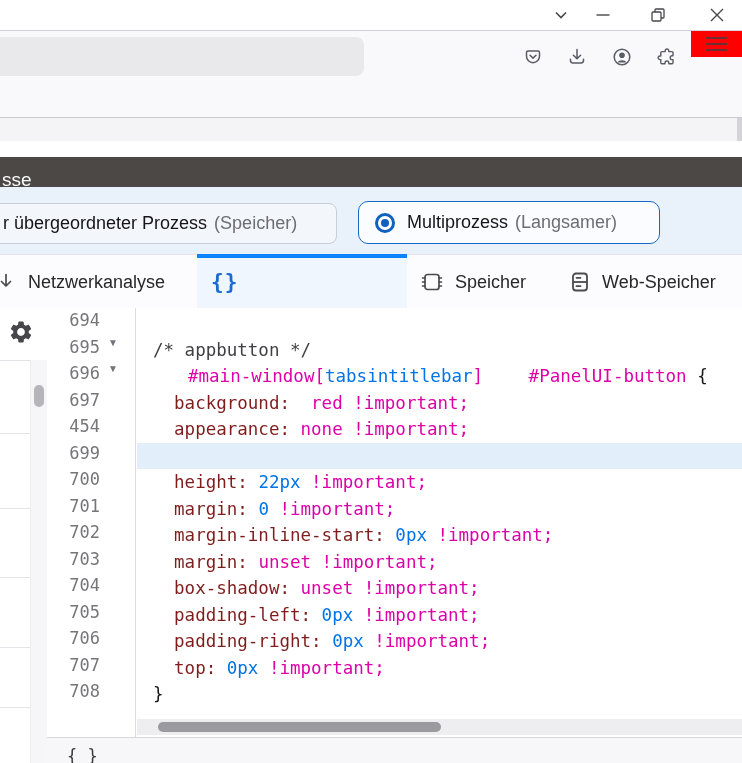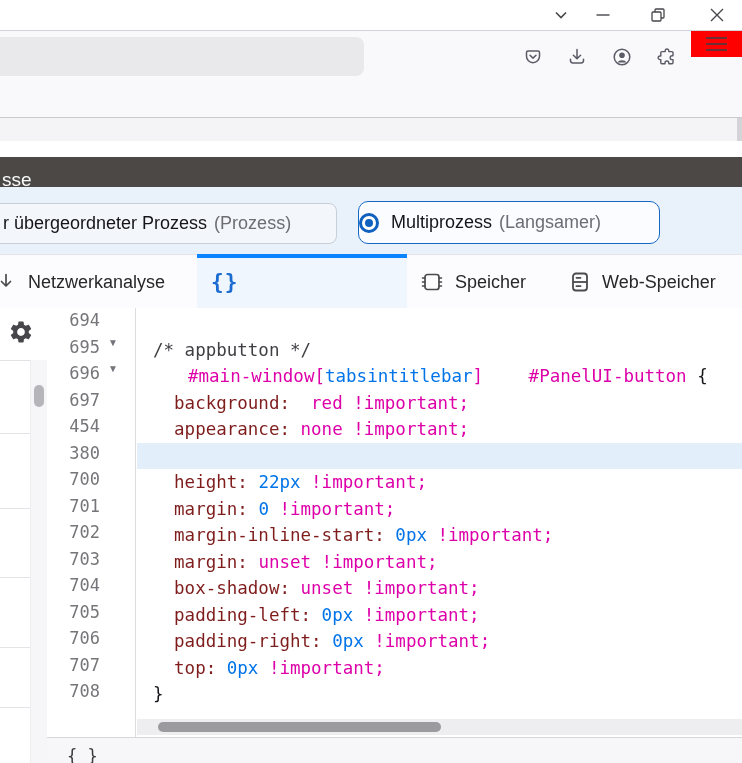--- a/index.html
+++ b/index.html
@@ -25,21 +25,21 @@
   .darkhdr{left:0;top:141px;width:742px;height:46px;background:#4c4845;display:flex;align-items:center;margin-top:16px;}
   .darkhdr span{color:#f9f9fb;font-size:19px;padding-left:2px;}
 
   
   .procarea{left:0;top:187px;width:742px;height:67px;background:#e9f1fa;}
   .pill{position:absolute;display:flex;align-items:center;box-sizing:border-box;font-size:18px;}
   .pill .hint{color:#6d6d75;margin-left:7px;}
   .pill-parent{left:-26px;top:16px;width:363px;height:41px;background:#f3f6fa;
     border:1px solid #c9ced6;border-radius:8px;padding-left:28px;}
   .pill-multi{left:358px;top:14px;width:302px;height:43px;background:#fafcff;
-    border:1.5px solid #1668c4;border-radius:10px;}
+    border:1.5px solid #1668c4;border-radius:10px;padding-left:16px;}
   .radio{width:20px;height:20px;border-radius:50%;border:3.2px solid #1060c0;background:#fff;
     box-sizing:border-box;display:flex;align-items:center;justify-content:center;margin-right:12px;flex:0 0 auto;}
   .radio .dot{width:8px;height:8px;border-radius:50%;background:#1060c0;}
 
   
   .dtabs{left:0;top:254px;width:742px;height:54px;background:#fcfcfe;
     border-top:1px solid #e4e4e9;border-bottom:1px solid #dcdce1;box-sizing:content-box;}
   .dtab{position:absolute;top:0;height:54px;display:flex;align-items:center;gap:10px;font-size:18px;color:#27272b;}
   .dtab.active{color:#1b6cd1;}
   .active-bg{position:absolute;left:197px;top:0;width:210px;height:54px;background:#f0f6fd;}
@@ -151,21 +151,21 @@
     <div class="stub"></div>
   </div>
 
   <div class="abs darkhdr">
     <span>sse</span>
   </div>
 
   <div class="abs procarea">
     <div class="pill pill-parent">
       <span>r übergeordneter Prozess</span>
-      <span class="hint">(Prozess)</span>
+      <span class="hint">(Speicher)</span>
     </div>
     <div class="pill pill-multi">
       <span class="radio">
           <span class="dot"></span>
         </span>
       <span>Multiprozess</span>
       <span class="hint">(Langsamer)</span>
     </div>
   </div>
 
@@ -240,21 +240,21 @@
         </div>
         <div class="gutter-row">
           <span class="ln">697</span>
           <span class="fold"></span>
         </div>
         <div class="gutter-row">
           <span class="ln">454</span>
           <span class="fold"></span>
         </div>
         <div class="gutter-row">
-          <span class="ln">380</span>
+          <span class="ln">699</span>
           <span class="fold"></span>
         </div>
         <div class="gutter-row">
           <span class="ln">700</span>
           <span class="fold"></span>
         </div>
         <div class="gutter-row">
           <span class="ln">701</span>
           <span class="fold"></span>
         </div>

